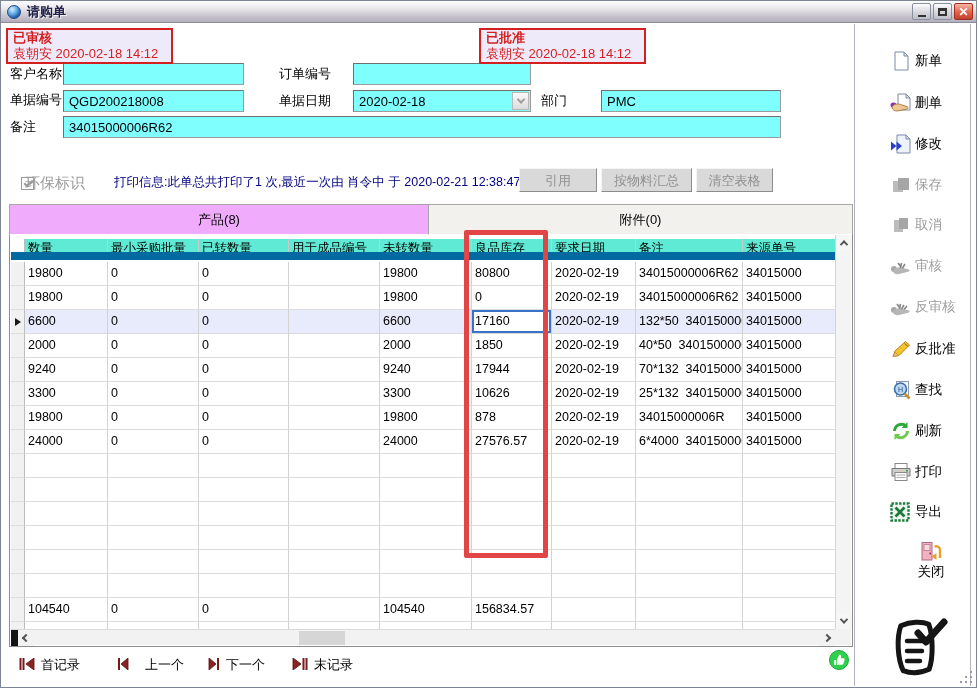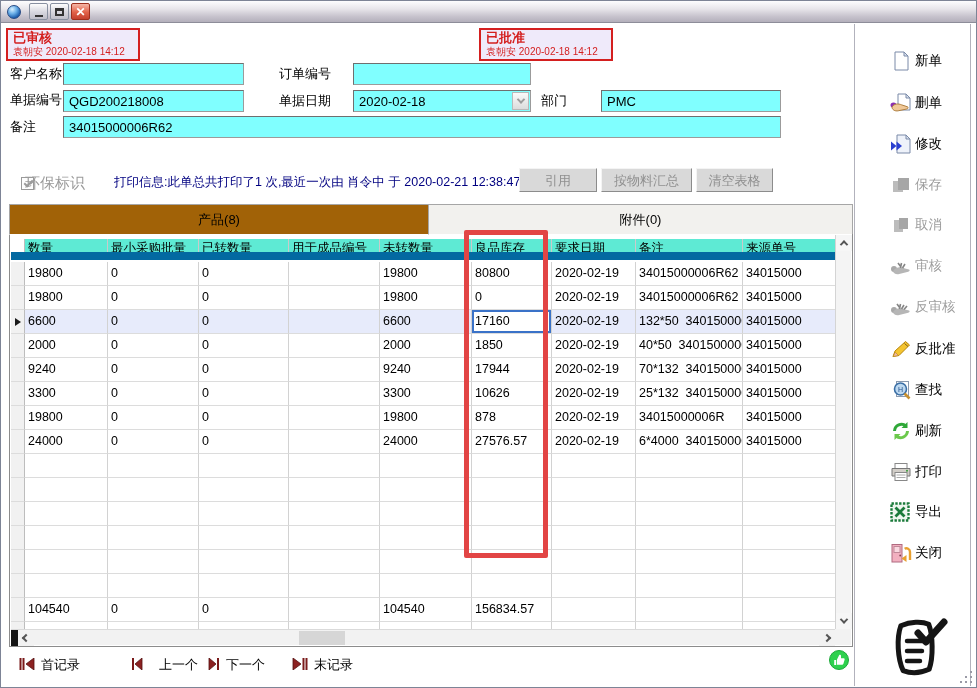--- a/index.html
+++ b/index.html
@@ -19,21 +19,21 @@
     background:linear-gradient(#fdfdfd,#d6d6de 55%,#bfbfc9);display:inline-flex;
     align-items:center;justify-content:center;color:#333;font-size:11px;}
   .wbtn .minbar{width:8px;height:2px;background:#333;margin-top:9px;}
   .wbtn .maxbox{width:9px;height:8px;border:2px solid #333;border-top-width:3px;}
   .wbtn.close{background:linear-gradient(#f6b6a6,#e2624a 55%,#c4402e);border-color:#9e2f1e;
     color:#fff;font-weight:bold;font-size:12px;line-height:1;}
   
   .stamp{position:absolute;border:2px solid #d41f1f;background:#efeafa;
     padding:0 13px 1px 5px;color:#d41f1f;line-height:1.2;z-index:6;}
   .stamp .st-title{font-size:13px;font-weight:bold;display:block;}
-  .stamp .st-detail{font-size:10px;display:block;}
+  .stamp .st-detail{font-size:13px;display:block;}
   
   .flabel{position:absolute;font-size:13px;color:#000;line-height:22px;white-space:nowrap;}
   .ffield{position:absolute;height:22px;background:#80ffff;border:1px solid #9b9b9b;
     border-top-color:#6f6f6f;border-left-color:#6f6f6f;font-size:13px;padding:0 5px;
     font-family:"Liberation Sans",sans-serif;color:#000;outline:none;}
   .combo-btn{position:absolute;width:17px;height:18px;border:1px solid #b9b9b9;
     background:linear-gradient(#fafafa,#dcdcdc);display:flex;align-items:center;justify-content:center;}
   .chev{width:6px;height:6px;border-left:2px solid #9d9d9d;border-bottom:2px solid #9d9d9d;}
   .chev.down{transform:rotate(-45deg) translate(1px,-1px);}
   .chev.up{transform:rotate(135deg) translate(1px,-1px);}
@@ -46,21 +46,21 @@
   .checkbox::after{content:"";position:absolute;left:2px;top:2px;width:7px;height:3px;
     border-left:2px solid #9a9a9a;border-bottom:2px solid #9a9a9a;transform:rotate(-45deg);}
   .cblabel{position:absolute;left:24px;top:173px;font-size:15px;color:#9a9a9a;}
   .printinfo{position:absolute;left:113px;top:173px;font-size:12.5px;color:#000080;white-space:pre;}
   .gbtn{position:absolute;top:167px;height:24px;background:#d9d9d9;border:1px solid #8c8c8c;
     border-top-color:#f4f4f4;border-left-color:#f4f4f4;color:#8f8f8f;font-size:13px;
     text-align:center;line-height:21px;font-family:"Liberation Sans",sans-serif;}
   
   .tab{position:absolute;top:203px;height:31px;font-size:13px;color:#000;
     display:flex;align-items:center;justify-content:center;border:1px solid #a6a6a6;}
-  .tab.active{left:8px;width:420px;background:#a16207;border-bottom:1px solid #fff;z-index:3;text-align:center;}
+  .tab.active{left:8px;width:420px;background:#f0abfc;border-bottom:1px solid #fff;z-index:3;text-align:center;}
   .tab.inactive{left:428px;width:424px;background:#f2f1ee;border-left:none;}
   
   .grid{position:absolute;left:8px;top:233px;width:844px;height:413px;background:#fff;
     border:1px solid #8c8c8c;border-top:none;}
   .thead{position:absolute;left:1px;top:5px;right:17px;height:21px;display:flex;
     border-bottom:8px solid #0369a1;background:#5eead4;}
   .th{font-size:12.5px;line-height:19px;padding:0 3px;border-right:1px solid #cacaca;
     white-space:pre;overflow:hidden;color:#000;}
   .tbody{position:absolute;left:1px;top:28px;right:17px;bottom:17px;overflow:hidden;}
   .tr{display:flex;height:24px;position:relative;}
@@ -103,20 +103,21 @@
   .grip{position:absolute;right:4px;bottom:4px;width:12px;height:12px;}
   .grip i{position:absolute;width:2px;height:2px;background:#9a9aa6;}
 </style>
 </head>
 <body>
 
 <div class="window">
 
   <div class="titlebar">
     <span class="globe"></span>
+    <span class="title">请购单</span>
     <span class="wbtn">
         <span class="minbar"></span>
       </span>
     <span class="wbtn">
         <span class="maxbox"></span>
       </span>
     <span class="wbtn close">✕</span>
   </div>
 
   <div class="stamp" style="left:5px;top:27px;min-width:130px;">
@@ -504,21 +505,21 @@
       </div>
       <div class="sbitem" style="top: 499px;">
         <span class="sbicon">
           <svg width="20" height="20" viewBox="0 0 20 20">
             <rect x="1.5" y="1.5" width="17" height="17" fill="#eef6ef" stroke="#1a7a3a" stroke-width="2.4" stroke-dasharray="2.4 1.4"></rect>
             <path d="M5.5 5.5l9 9M14.5 5.5l-9 9" stroke="#1a7a3a" stroke-width="2.8"></path>
           </svg>
         </span>
         <span>导出</span>
       </div>
-      <div class="sbitem" style="top: 540px;">
+      <div class="sbitem" style="top: 540px; flex-direction: column;">
         <span class="sbicon">
           <svg width="22" height="20" viewBox="0 0 22 20">
             <rect x="2" y="1.5" width="10" height="17.5" fill="#f2b0c0" stroke="#b06a80"></rect>
             <rect x="4" y="3.5" width="6" height="6" fill="#fad8e0" stroke="#c08898"></rect>
             <circle cx="10.2" cy="12.5" r=".9" fill="#7a3a4a"></circle>
             <path d="M20 17V9c0-3.2-3.2-4.4-5.4-3.2" fill="none" stroke="#e8a030" stroke-width="2.4"></path>
             <path d="M11.5 15.5l5-3.6v7.2z" fill="#e8a030"></path>
           </svg>
         </span>
         <span>关闭</span>
@@ -527,21 +528,21 @@
 
   <div id="navbar">
       <div class="navitem" style="left: 18px;">
         <span><svg width="16" height="12" viewBox="0 0 16 12">
             <rect x="0.5" width="2" height="12" fill="#7a1a1a"></rect>
             <rect x="3.5" width="2" height="12" fill="#7a1a1a"></rect>
             <path d="M15 0v12L7 6z" fill="#8c2222" stroke="#541010" stroke-width=".8"></path>
           </svg></span>
         <span>首记录</span>
       </div>
-      <div class="navitem" style="left: 130px; gap: 16px;">
+      <div class="navitem" style="left: 116px; gap: 16px;">
         <span><svg width="12" height="12" viewBox="0 0 12 12">
             <rect x="1" width="2" height="12" fill="#7a1a1a"></rect>
             <path d="M11 0v12L4 6z" fill="#8c2222" stroke="#541010" stroke-width=".8"></path>
           </svg></span>
         <span>上一个</span>
       </div>
       <div class="navitem" style="left: 207px;">
         <span><svg width="12" height="12" viewBox="0 0 12 12">
             <rect x="9" width="2" height="12" fill="#7a1a1a"></rect>
             <path d="M1 0v12l7-6z" fill="#8c2222" stroke="#541010" stroke-width=".8"></path>

